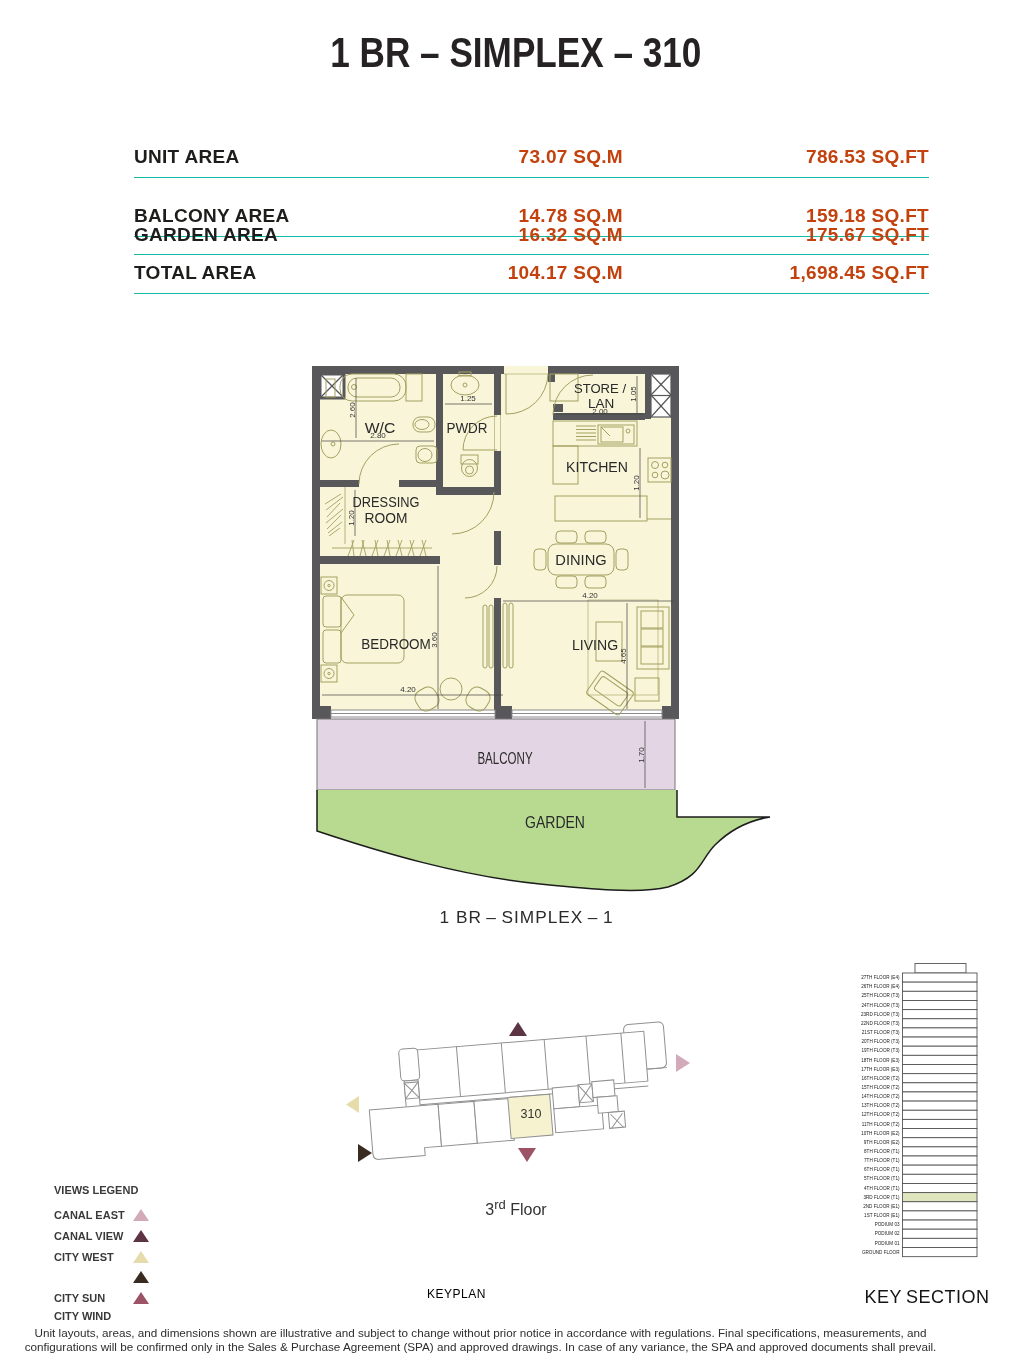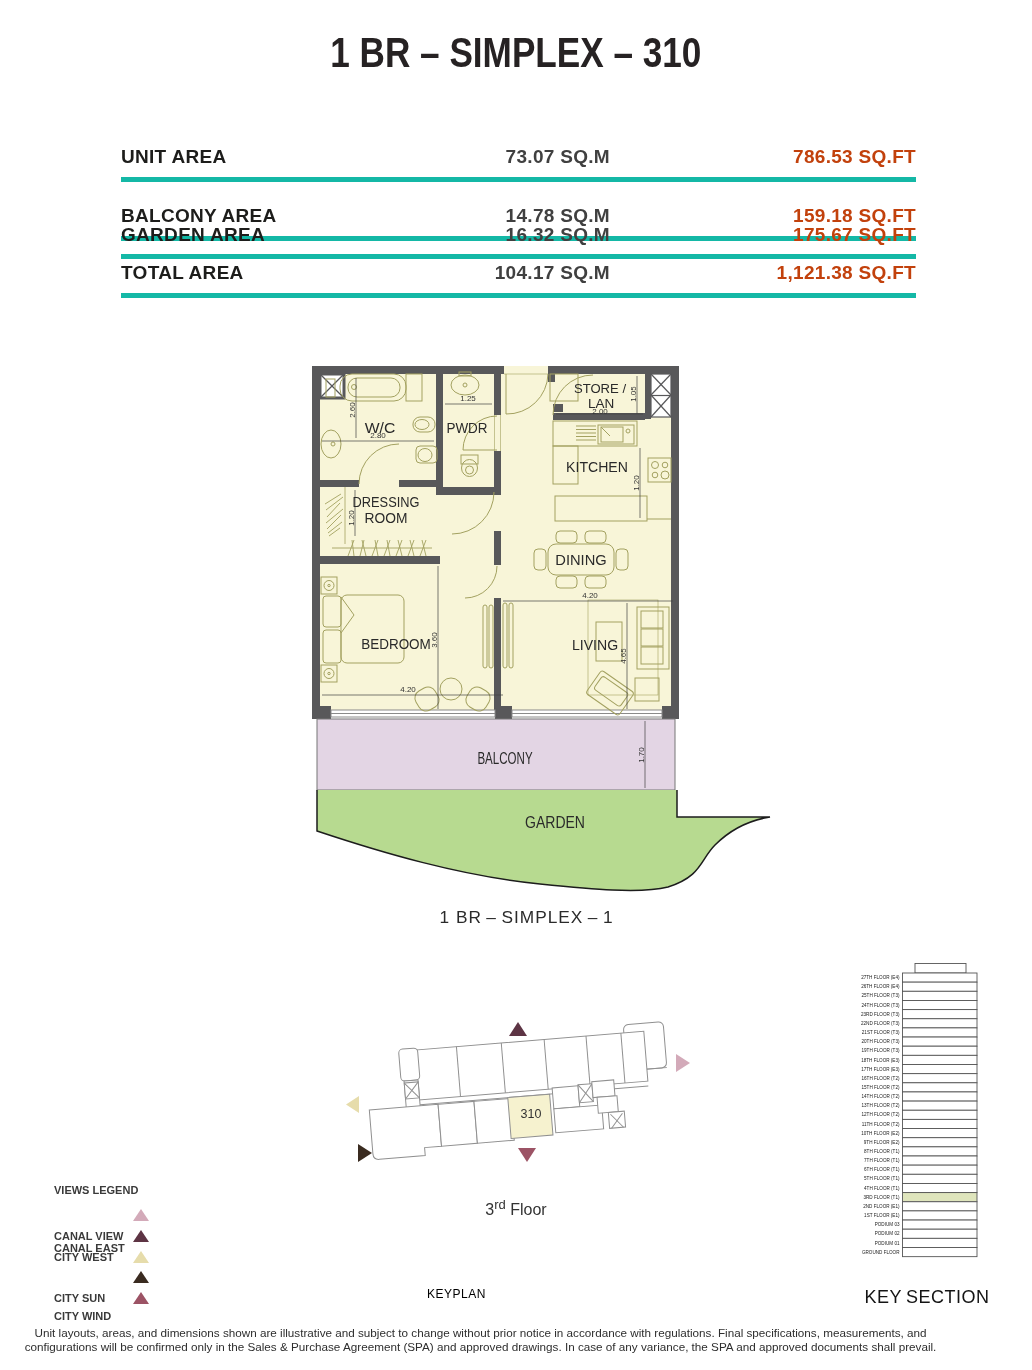--- a/index.html
+++ b/index.html
@@ -1,25 +1,25 @@
 <!DOCTYPE html>
 <html><head>
 <meta charset="utf-8">
 <style>
   html,body{margin:0;padding:0;}
   body{width:1032px;height:1370px;position:relative;background:#ffffff;
        font-family:"Liberation Sans",sans-serif;overflow:hidden;}
   .abs{position:absolute;}
   #title{left:0;top:28px;width:1032px;text-align:center;font-size:43px;font-weight:bold;
          color:#262223;letter-spacing:0px;transform:scaleX(0.817);transform-origin:515px 0;}
-  .trow{position:absolute;left:121px;width:795px;height:38.6px;border-bottom:5px solid #14b8a6;}
+  .trow{position:absolute;left:134px;width:795px;height:38.6px;border-bottom:1px solid #14b8a6;}
   .trow .lab{position:absolute;left:0;top:50%;transform:translateY(-50%);
              font-size:19px;font-weight:bold;color:#1d1d1b;letter-spacing:0.3px;}
   .trow .sqm{position:absolute;right:306px;top:50%;transform:translateY(-50%);
-             font-size:19px;font-weight:bold;color:#404040;letter-spacing:0.3px;}
+             font-size:19px;font-weight:bold;color:#c2410c;letter-spacing:0.3px;}
   .trow .sqf{position:absolute;right:0;top:50%;transform:translateY(-50%);
              font-size:19px;font-weight:bold;color:#c2410c;letter-spacing:0.3px;}
   #cap1{left:0;top:907px;width:1053px;text-align:center;font-size:17.3px;color:#2a2a2a;
         letter-spacing:1px;}
   #legend{left:54px;top:1184px;font-size:11px;color:#3a3a3a;font-weight:bold;}
   .lrow{position:absolute;left:54px;height:14px;font-size:11px;font-weight:bold;
         color:#3a3a3a;letter-spacing:0px;}
   .ltri{position:absolute;width:0;height:0;border-left:8px solid transparent;
         border-right:8px solid transparent;}
   #keyplanlab{left:427px;top:1287px;width:160px;text-align:left;font-size:12px;color:#000000;letter-spacing:0.5px;}
@@ -42,27 +42,27 @@
     <span class="sqf">159.18 SQ.FT</span>
   </div>
   <div class="trow" style="top:215.5px;">
     <span class="lab">GARDEN AREA</span>
     <span class="sqm">16.32 SQ.M</span>
     <span class="sqf">175.67 SQ.FT</span>
   </div>
   <div class="trow" style="top:254px;">
     <span class="lab">TOTAL AREA</span>
     <span class="sqm">104.17 SQ.M</span>
-    <span class="sqf">1,121.38 SQ.FT</span>
+    <span class="sqf">1,698.45 SQ.FT</span>
   </div>
 
   <div class="abs" id="cap1">1 BR – SIMPLEX – 1</div>
 
   <div class="abs" id="legend">VIEWS LEGEND</div>
-  <div class="lrow" style="top:1242px;">CANAL EAST</div>
+  <div class="lrow" style="top:1209px;">CANAL EAST</div>
   <div class="lrow" style="top:1230px;">CANAL VIEW</div>
   <div class="lrow" style="top:1251px;">CITY WEST</div>
   <div class="lrow" style="top:1271px;margin-top:39px;">CITY WIND</div>
   <div class="lrow" style="top:1292px;">CITY SUN</div>
   <div class="ltri" style="left:133px;top:1209px;border-bottom:12px solid #d3aab9;"></div>
   <div class="ltri" style="left:133px;top:1230px;border-bottom:12px solid #5d3444;"></div>
   <div class="ltri" style="left:133px;top:1251px;border-bottom:12px solid #e6dcab;"></div>
   <div class="ltri" style="left:133px;top:1271px;border-bottom:12px solid #3a2b20;"></div>
   <div class="ltri" style="left:133px;top:1292px;border-bottom:12px solid #9c5365;"></div>
 

